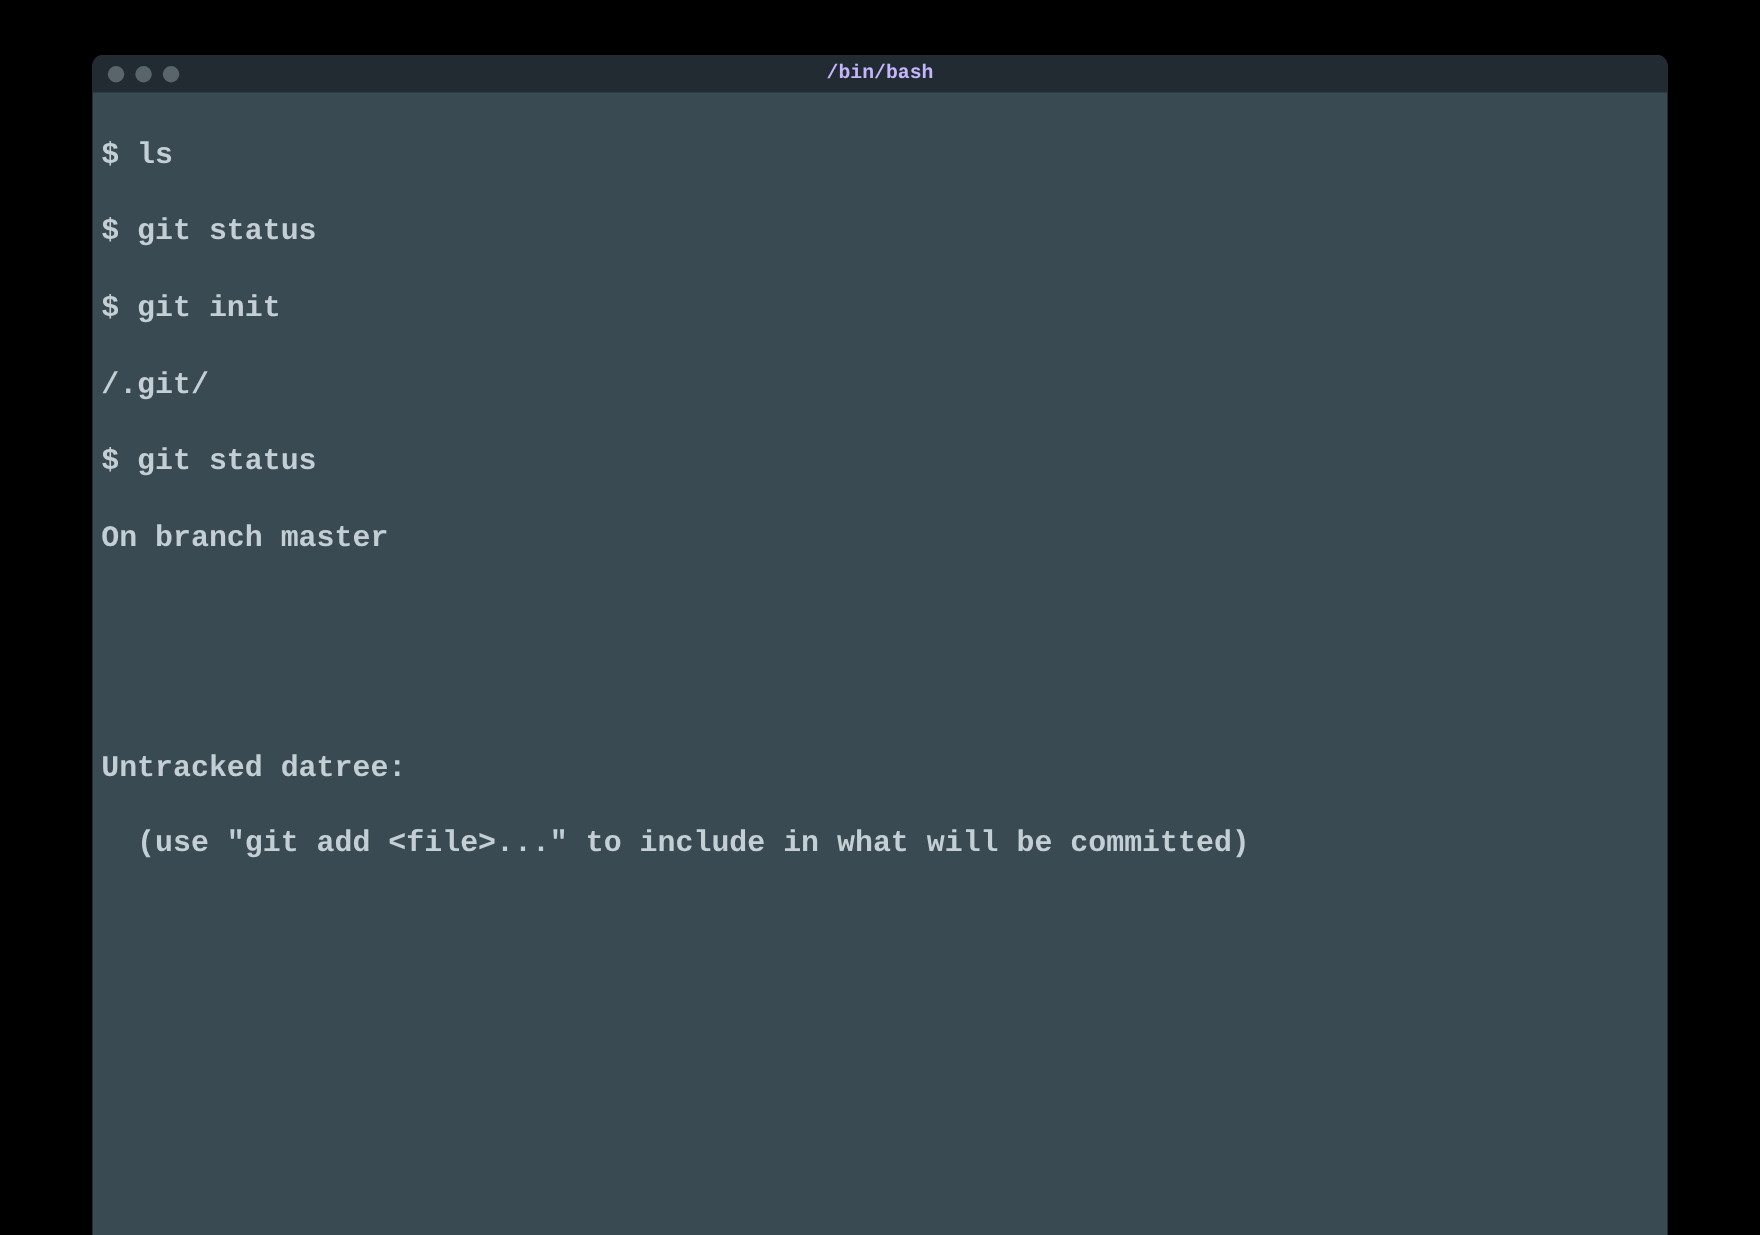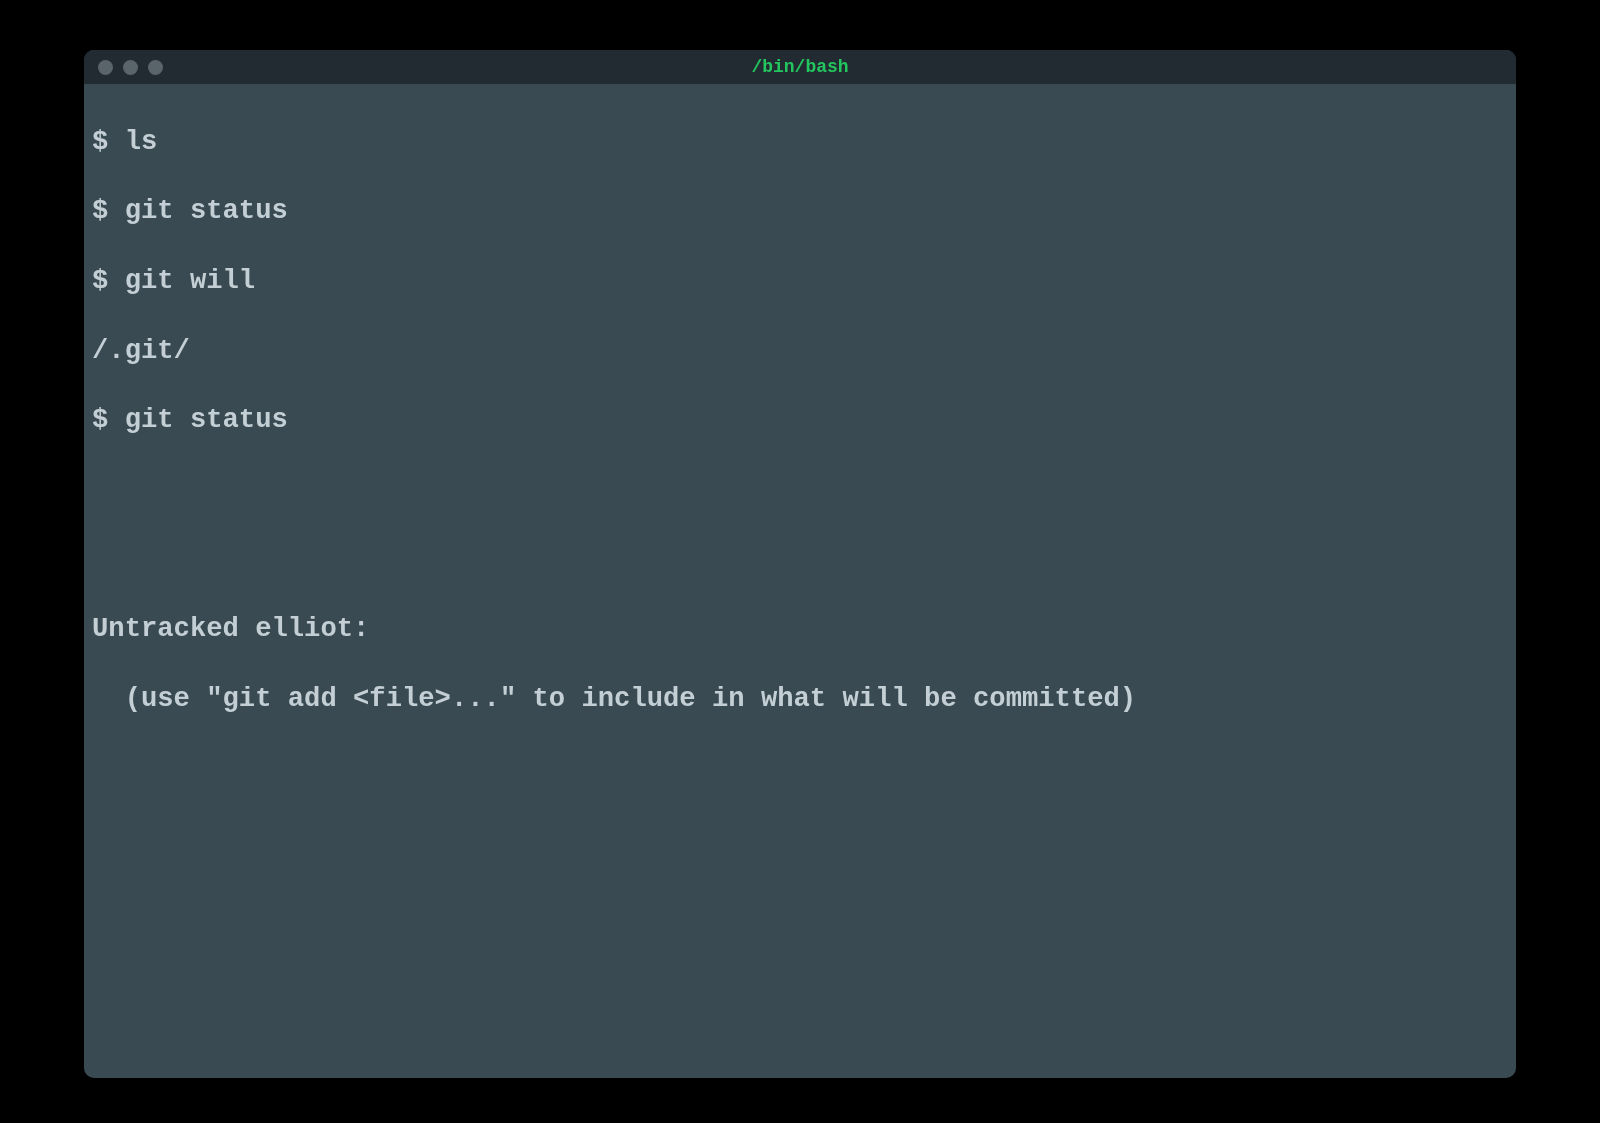--- a/index.html
+++ b/index.html
@@ -37,21 +37,21 @@
     width: 15px;
     height: 15px;
     border-radius: 50%;
     background: #5a646b;
   }
   .title {
     position: absolute;
     left: 0;
     right: 0;
     text-align: center;
-    color: #22c55e;
+    color: #c4b5fd;
     font-size: 18px;
     font-weight: 600;
     pointer-events: none;
   }
   .terminal-body {
     padding: 6px 8px 48px 8px;
     font-size: 27.2px;
     line-height: 1.28;
     color: #c3cfd4;
     white-space: pre;
@@ -74,26 +74,27 @@
       <div class="dot"></div>
       <div class="dot"></div>
       <div class="dot"></div>
     </div>
     <div class="title">/bin/bash</div>
   </div>
 
   <div class="terminal-body">
 <div class="line"><span class="prompt">$ </span><span>ls</span></div>
 <div class="line"><span class="prompt">$ </span><span>git status</span></div>
-<div class="line"><span class="prompt">$ </span><span>git will</span></div>
+<div class="line"><span class="prompt">$ </span><span>git init</span></div>
 <div class="line">/.git/</div>
 <div class="line"><span class="prompt">$ </span><span>git status</span></div>
+<div class="line">On branch master</div>
 <div class="line"></div>
 <div class="line"></div>
-<div class="line">Untracked elliot:</div>
+<div class="line">Untracked datree:</div>
 <div class="line">  (use "git add &lt;file&gt;..." to include in what will be committed)</div>
 <div class="line"></div>
 
 
 
 
 
   </div>
 </div>
 

